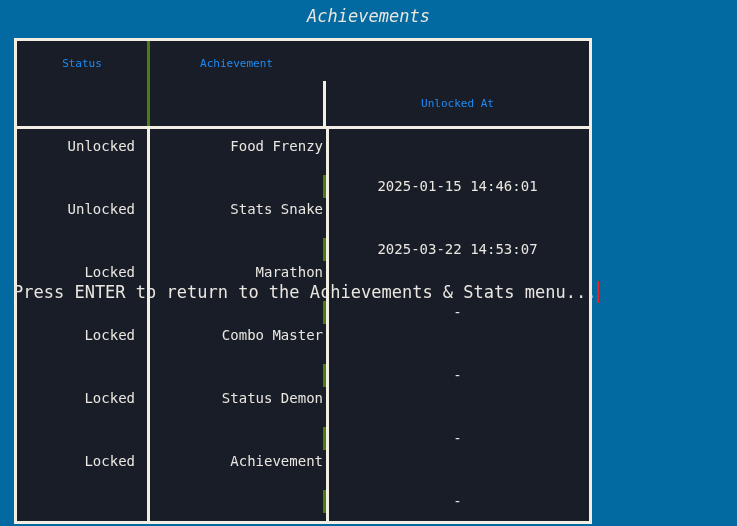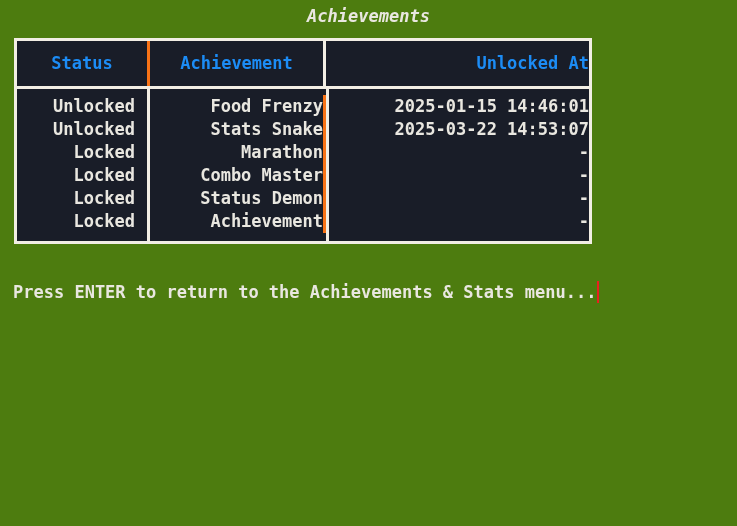--- a/index.html
+++ b/index.html
@@ -13,22 +13,21 @@
   body {
     font-family: "DejaVu Sans Mono", "Liberation Mono", monospace;
     color: #e9e7e0;
     -webkit-font-smoothing: none;
   }
 
   .screen {
     position: relative;
     width: 737px;
     height: 526px;
-    background: #4d7c0f;
-    font-weight: bold;
+    background: #0369a1;
   }
 
   
   .title {
     position: absolute;
     left: 0;
     top: 3px;
     width: 737px;
     text-align: center;
     font-size: 17px;
@@ -56,46 +55,46 @@
   }
   .tbody-rows {
     display: block;
     padding: 6px 0 8px 0;
   }
   .row {
     display: flex;
   }
 
   .cell {
-    font-size: 17px;
+    font-size: 14px;
     line-height: 23px;
     white-space: pre;
     box-sizing: border-box;
     overflow: hidden;
   }
 
   
   .col-status      { width: 130px; text-align: right;  padding-right: 12px; }
   .col-achievement { width: 176px; text-align: right;   padding-left: 14px; }
-  .col-unlocked    { width: 266px; text-align: right; }
+  .col-unlocked    { width: 266px; text-align: center; margin-top: 40px; }
 
   .thead .cell {
     color: #1c8cf5;
     padding-top: 10px;
     padding-bottom: 10px;
-    font-size: 17px;
+    font-size: 11px;
     line-height: 25px;
   }
   .thead .col-status      { text-align: center; padding-right: 0; }
   .thead .col-achievement { text-align: center; padding-left: 0; }
 
   
   .thead .col-achievement,
   .tbody-rows .sep-left {
-    border-left: 3px solid #f97316;
+    border-left: 3px solid #4d7c0f;
   }
   .thead .col-unlocked {
     border-left: 3px solid #f2eee4;
   }
 
   .vsep-layer {
     position: absolute;
     left: 0;
     top: 0;
     width: 100%;

